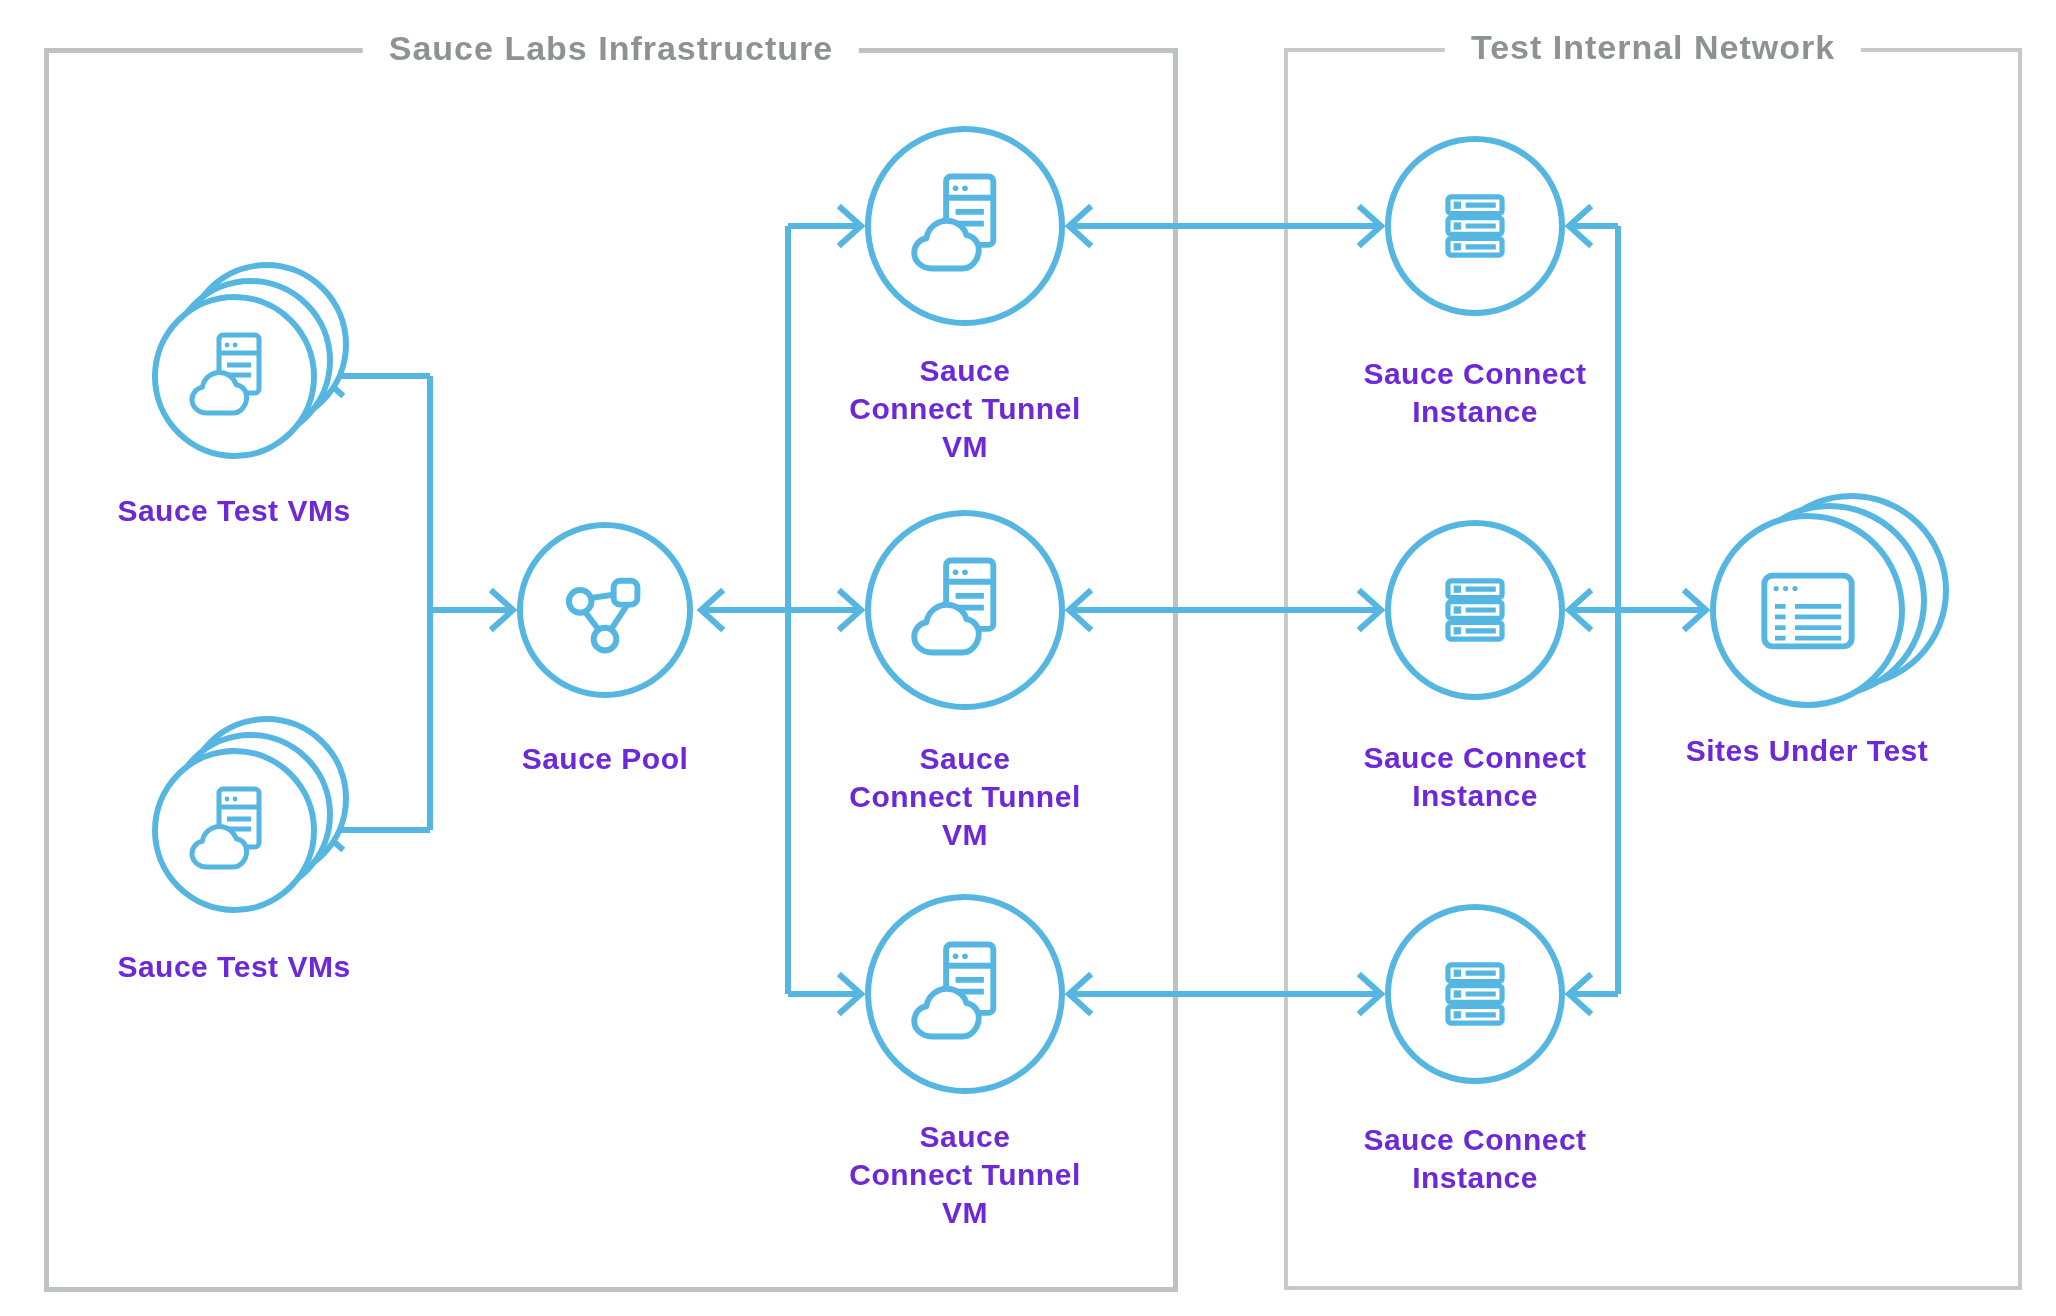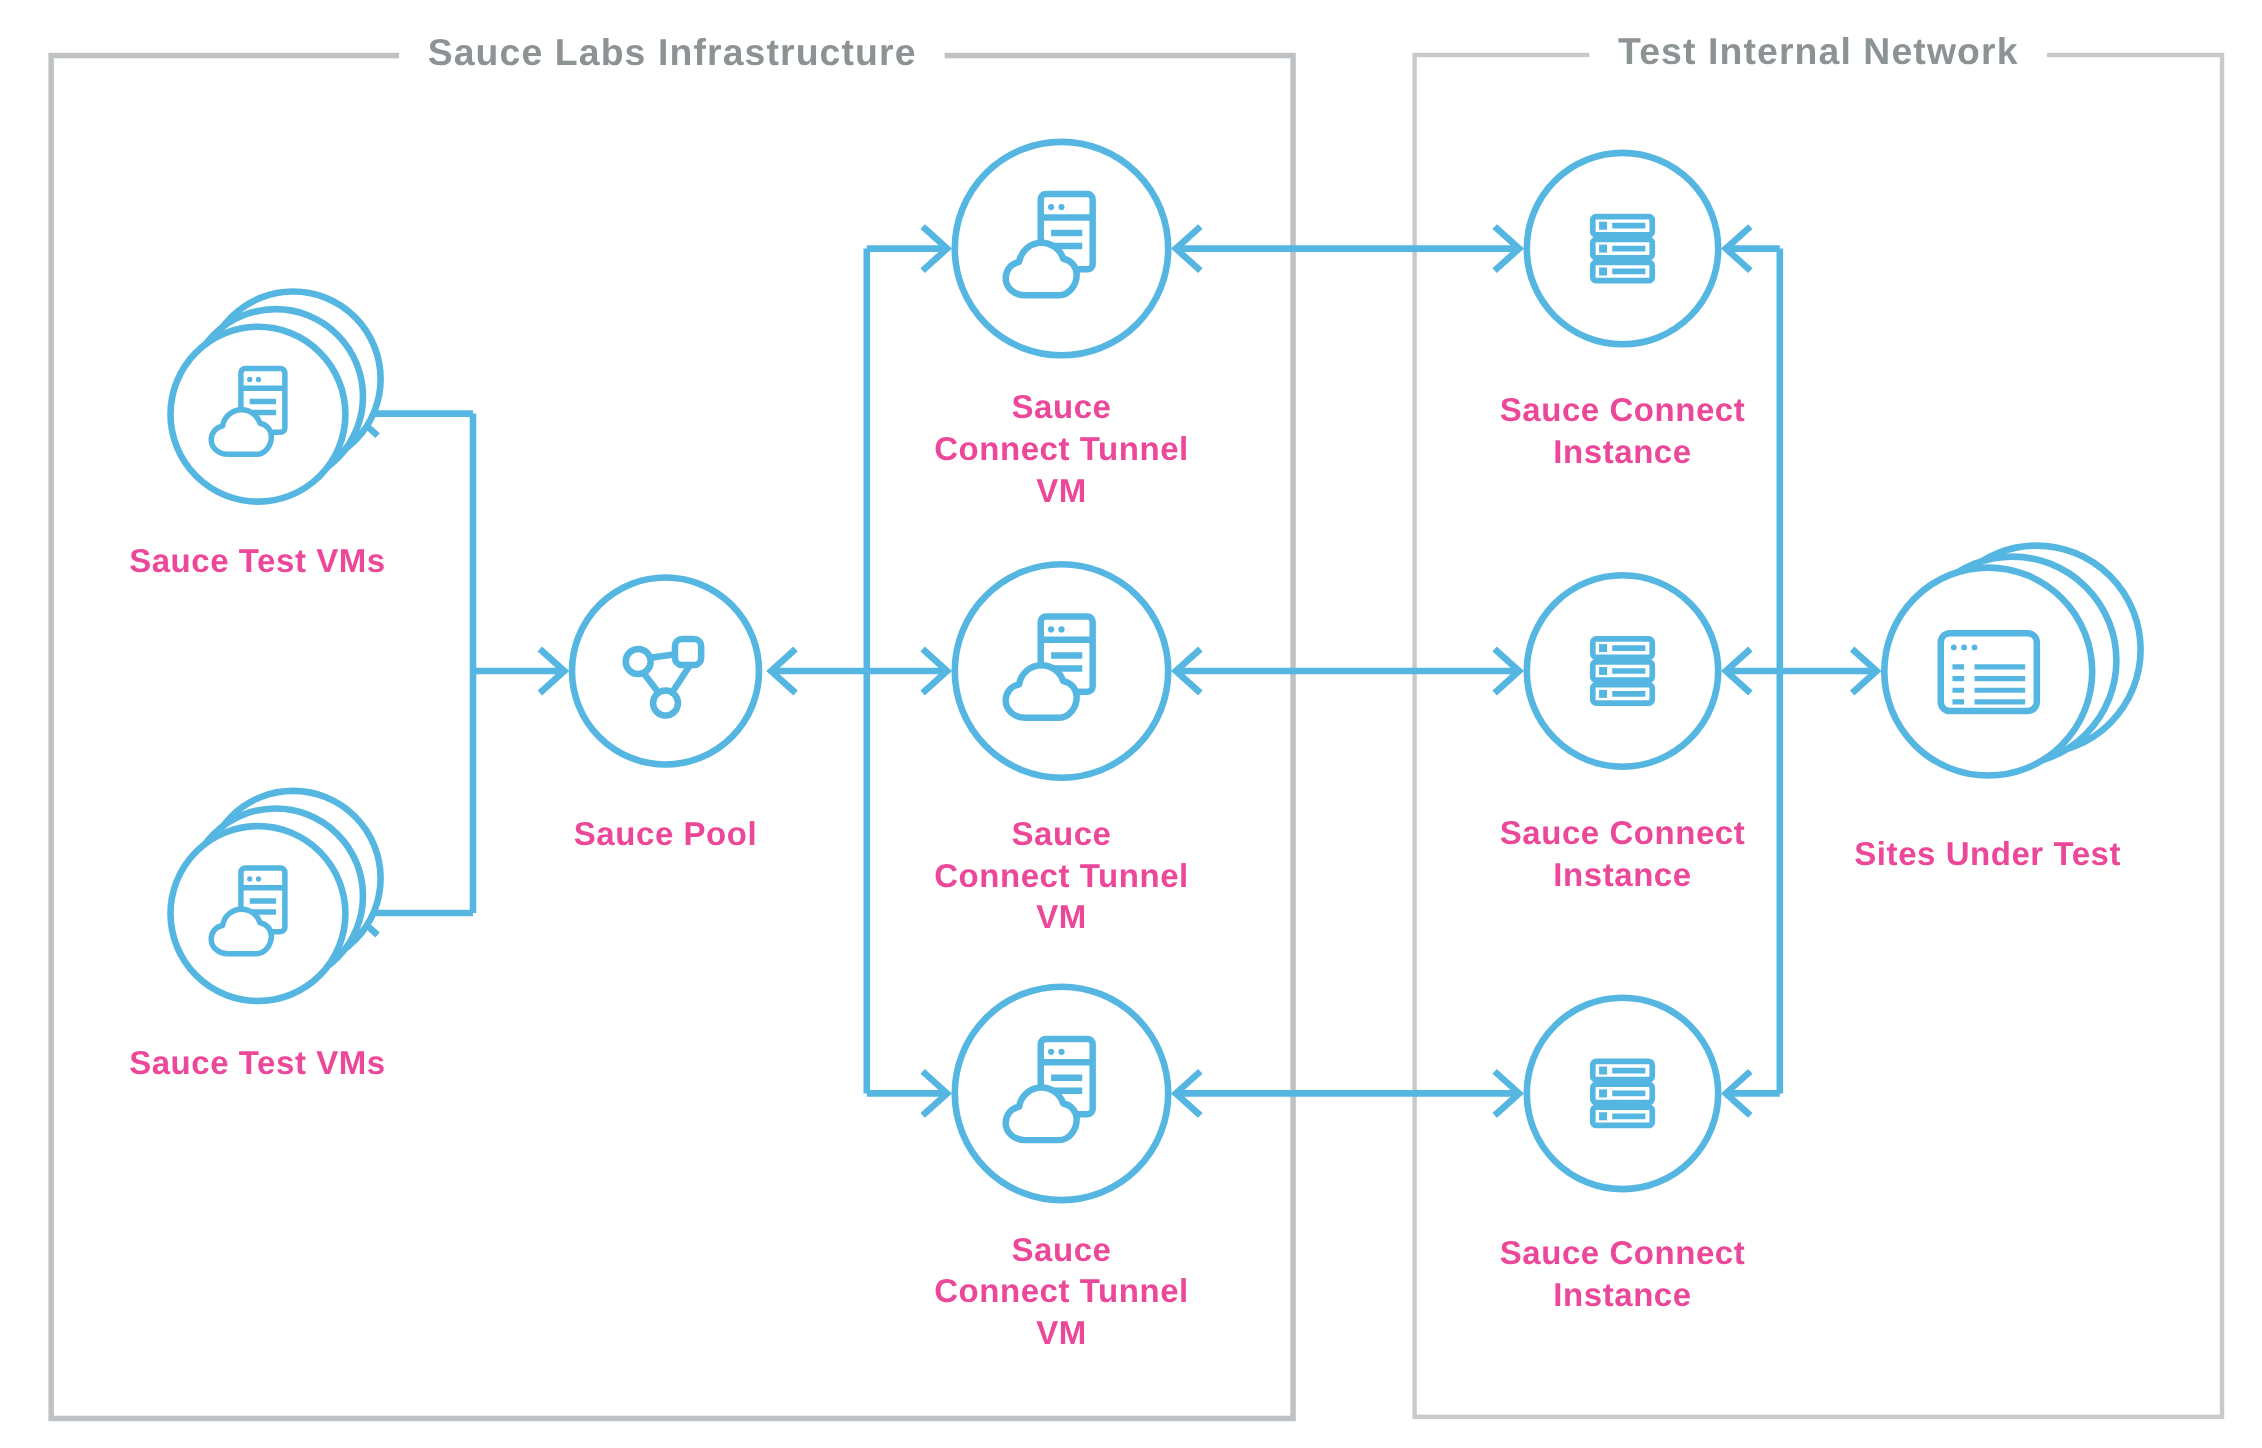--- a/index.html
+++ b/index.html
@@ -16,21 +16,21 @@
     background:#fff;padding:0 26px;white-space:nowrap;
     font-size:34px;font-weight:bold;color:#8d9394;letter-spacing:1px;
   }
   #wires{position:absolute;left:0;top:0;z-index:2;pointer-events:none;}
   .circle{
     position:absolute;z-index:3;box-sizing:border-box;background:#fff;
     border:6px solid #55b6e2;border-radius:50%;
     display:flex;align-items:center;justify-content:center;
   }
   .node-label{
-    position:absolute;z-index:3;text-align:center;color:#ec4899;
+    position:absolute;z-index:3;text-align:center;color:#6d28d9;
     font-size:30px;font-weight:bold;line-height:38px;letter-spacing:.5px;
     white-space:pre-line;
   }
   .icon{display:block;}
 </style>
 </head>
 <body>
 
 <div id="canvas">
 
@@ -199,15 +199,15 @@
   <div class="circle" style="left:1710px;top:513px;width:195px;height:195px">
     <svg class="icon" width="118" height="118" viewBox="0 0 100 100">
       <rect x="13" y="20" width="74" height="60" rx="7" fill="#fff" stroke="#55b6e2" stroke-width="5"></rect>
       <circle cx="23" cy="31" r="2.2" fill="#55b6e2"></circle>
         <circle cx="31" cy="31" r="2.2" fill="#55b6e2"></circle>
         <circle cx="39" cy="31" r="2.2" fill="#55b6e2"></circle>
       <path d="M22,46 H31 M22,55 H31 M22,64 H31 M22,73 H31" fill="none" stroke="#55b6e2" stroke-width="4"></path>
       <path d="M39,46 H78 M39,55 H78 M39,64 H78 M39,73 H78" fill="none" stroke="#55b6e2" stroke-width="4"></path>
     </svg>
   </div>
-  <div class="node-label" style="left:1647px;top:758px;width:320px">Sites Under Test</div>
+  <div class="node-label" style="left:1647px;top:732px;width:320px">Sites Under Test</div>
 
 </div>
 
 </body></html>

